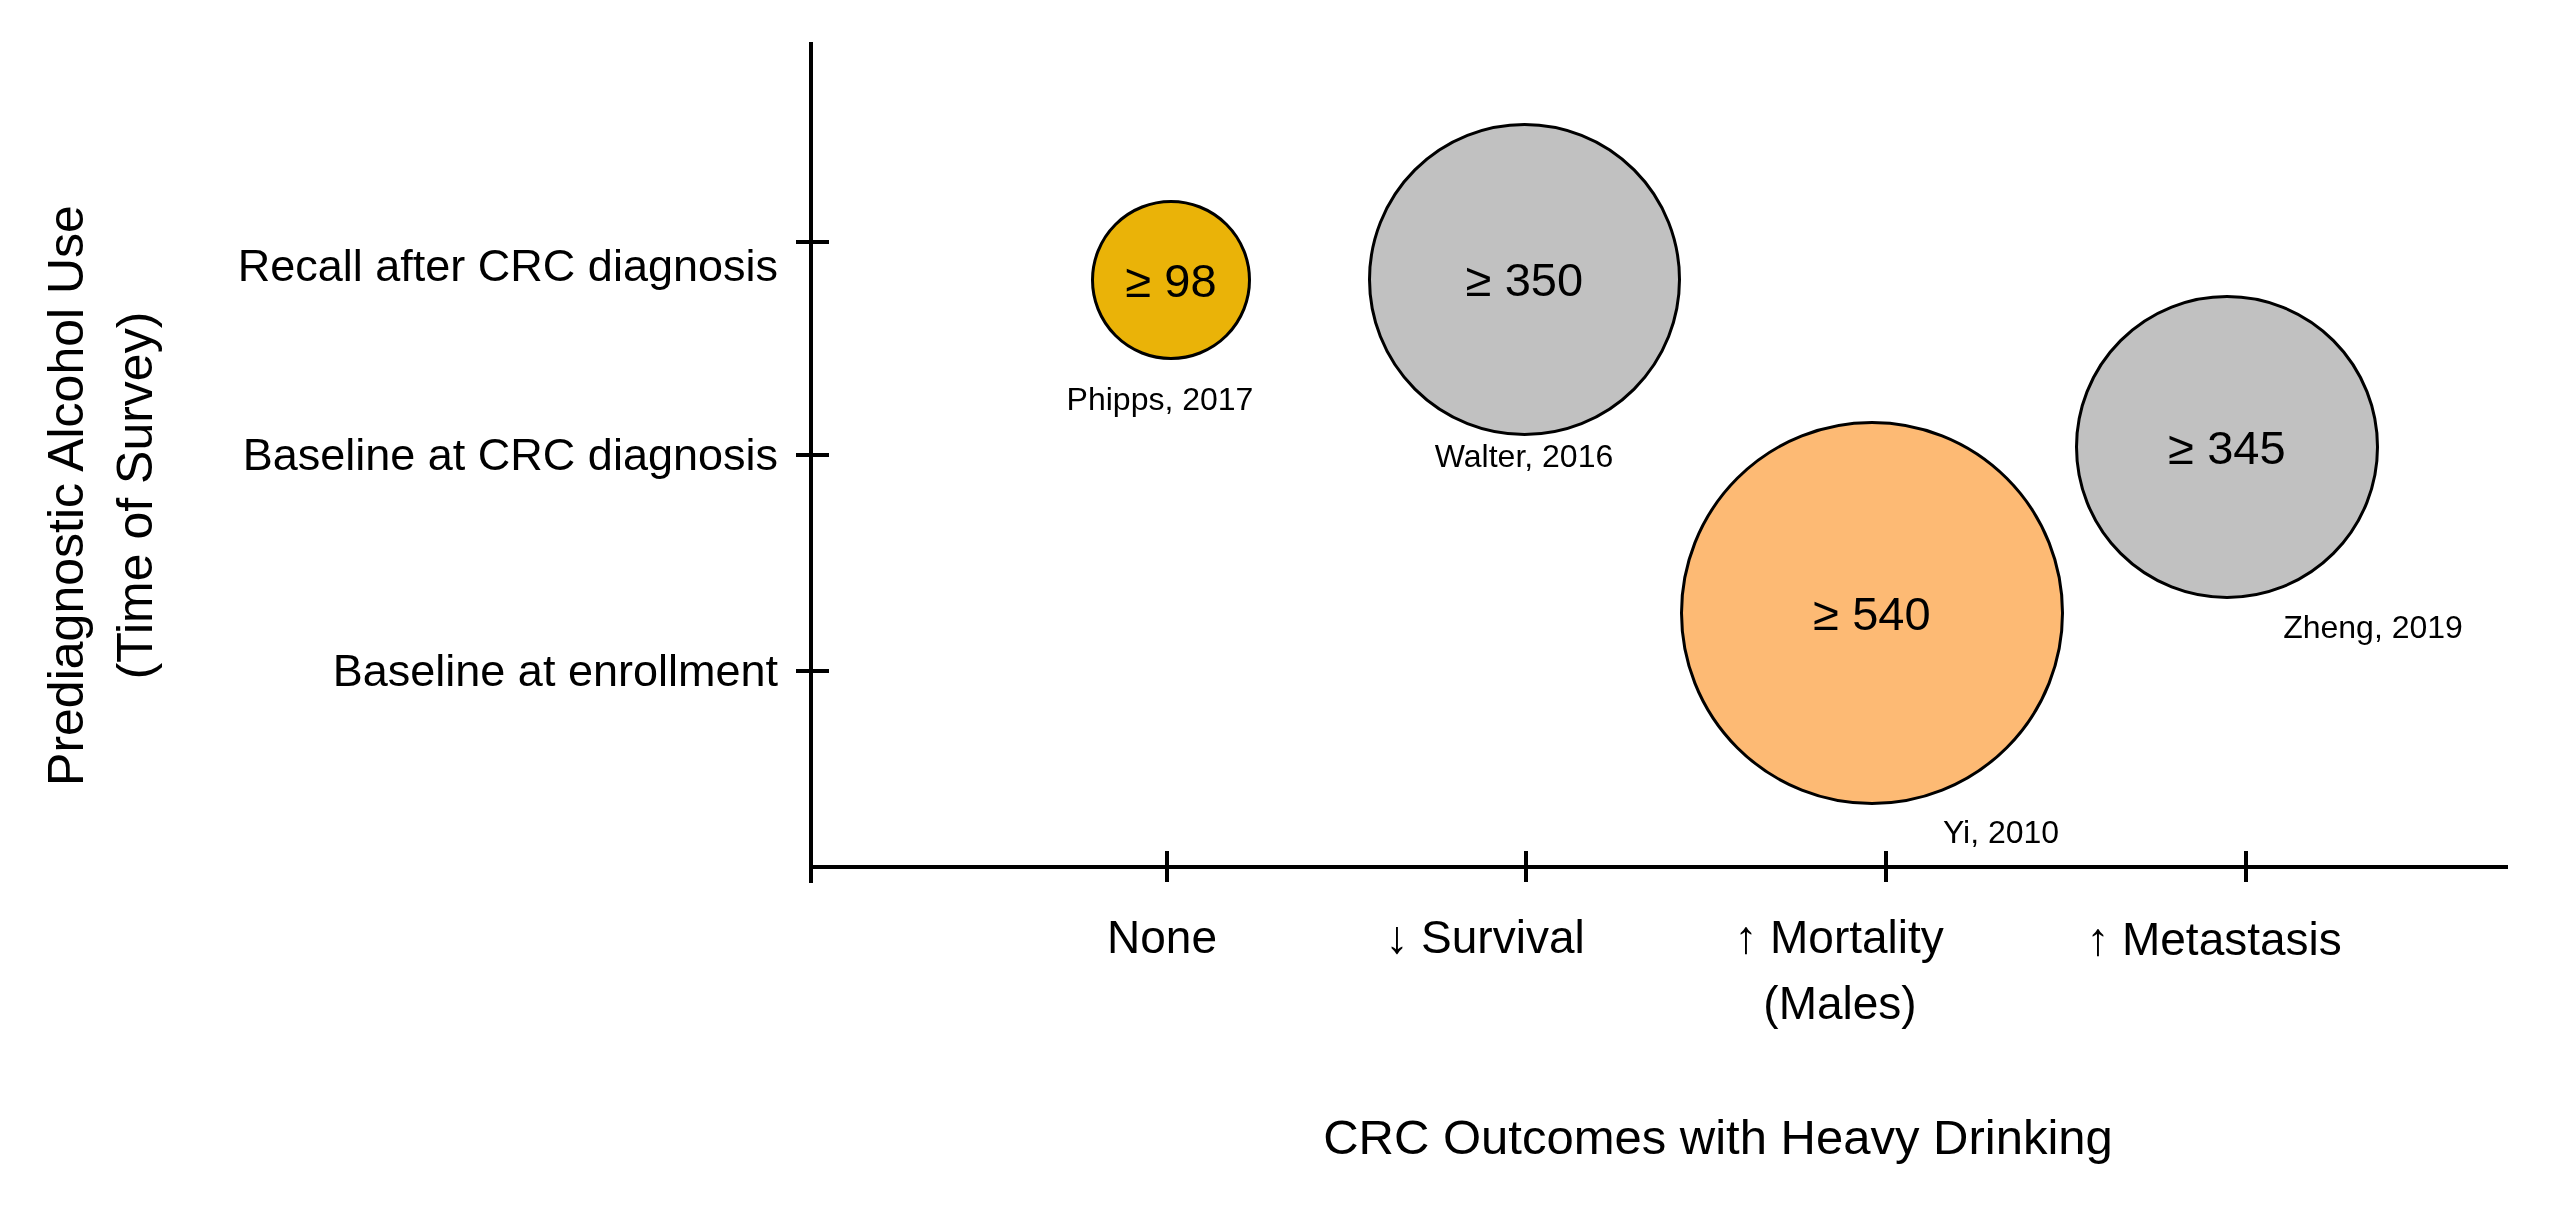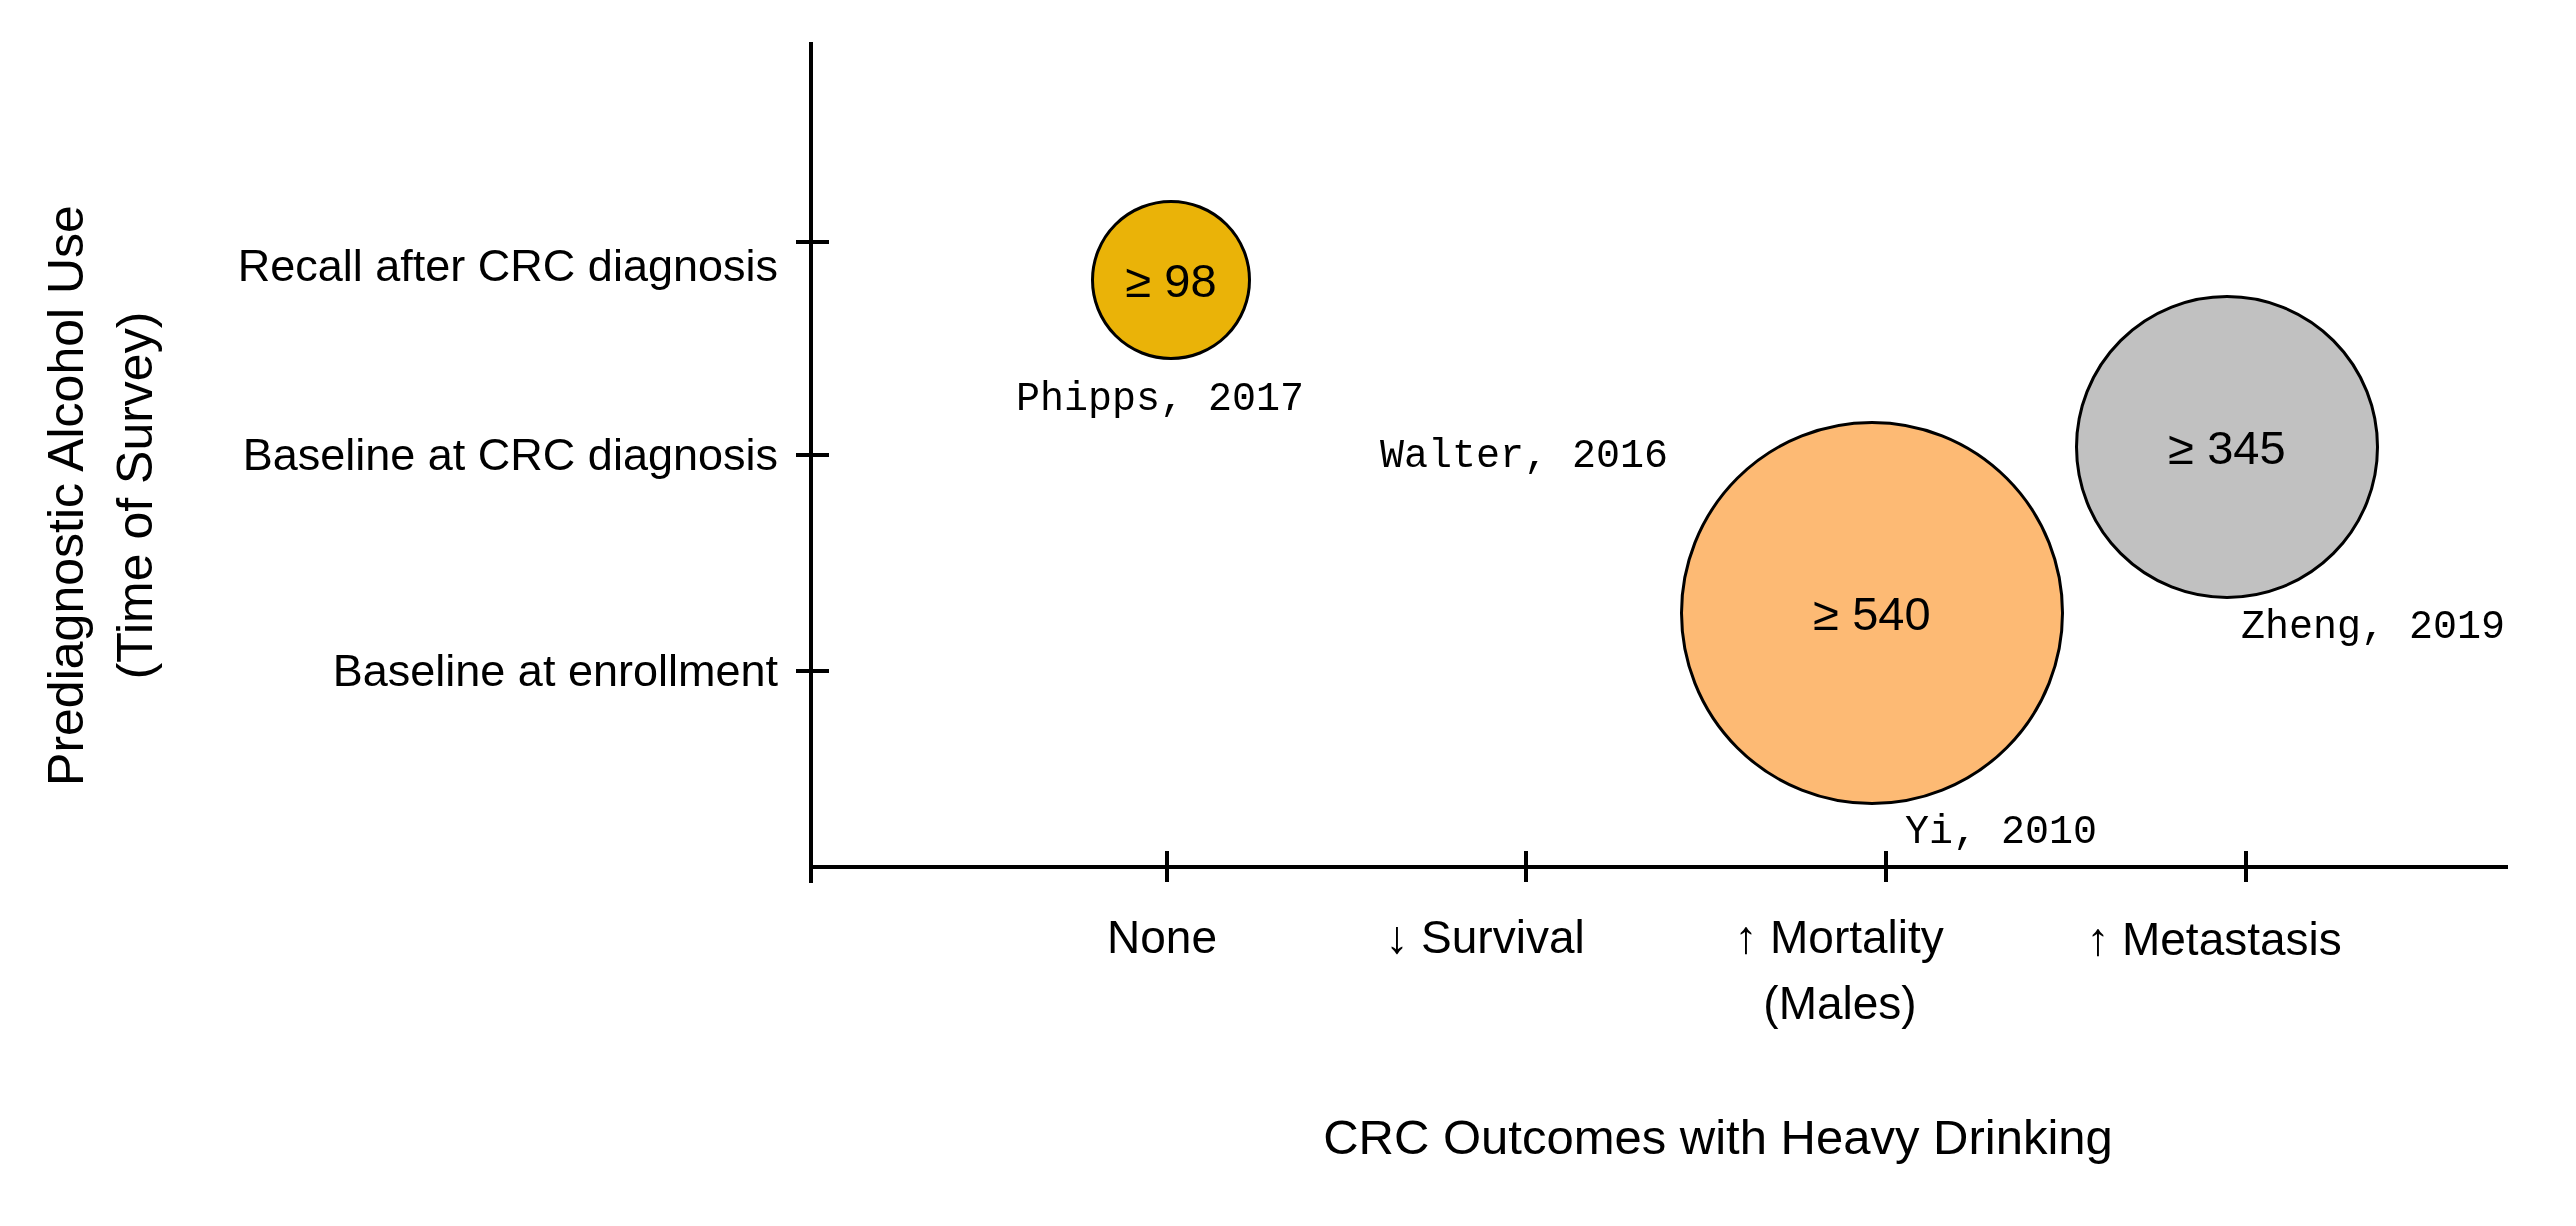--- a/index.html
+++ b/index.html
@@ -42,21 +42,21 @@
     position:absolute;
     border:3.1px solid #000000;
     border-radius:50%;
     box-sizing:border-box;
     display:flex;align-items:center;justify-content:center;
     font-size:47px;
   }
   .study-label{
     position:absolute;
     transform:translate(-50%,-50%);
-    font-size:40px;white-space:nowrap;font-family:Liberation Mono, monospace;
+    font-size:32px;white-space:nowrap;
   }
 </style>
 </head>
 <body>
 
 <div class="figure">
 
   <div class="y-title">
     <div>Prediagnostic Alcohol Use</div>
     <div>(Time of Survey)</div>
@@ -82,20 +82,23 @@
   <div class="xtick-label" style="left:1485px;top:937px;">↓ Survival</div>
   <div class="xtick-label" style="left:1839px;top:937px;">↑ Mortality</div>
   <div class="xtick-label" style="left:1840px;top:1003px;">(Males)</div>
   <div class="xtick-label" style="left:2214px;top:939px;">↑ Metastasis</div>
 
   <div class="x-title">CRC Outcomes with Heavy Drinking</div>
 
   <div class="bubble" style="left: 1091px; top: 200px; width: 160px; height: 160px; background-color: #eab308;">
     <span>≥ 98</span>
   </div>
+  <div class="bubble" style="left: 1368px; top: 123px; width: 313px; height: 313px; background-color: rgb(193, 193, 193);">
+    <span>≥ 350</span>
+  </div>
   <div class="bubble" style="left: 1680px; top: 421px; width: 384px; height: 384px; background-color: #fdba74;">
     <span>≥ 540</span>
   </div>
   <div class="bubble" style="left: 2075px; top: 295px; width: 304px; height: 304px; background-color: rgb(193, 193, 193);">
     <span>≥ 345</span>
   </div>
 
   <div class="study-label" style="left:1160px;top:399px;">Phipps, 2017</div>
   <div class="study-label" style="left:1524px;top:456px;">Walter, 2016</div>
   <div class="study-label" style="left:2001px;top:832px;">Yi, 2010</div>

